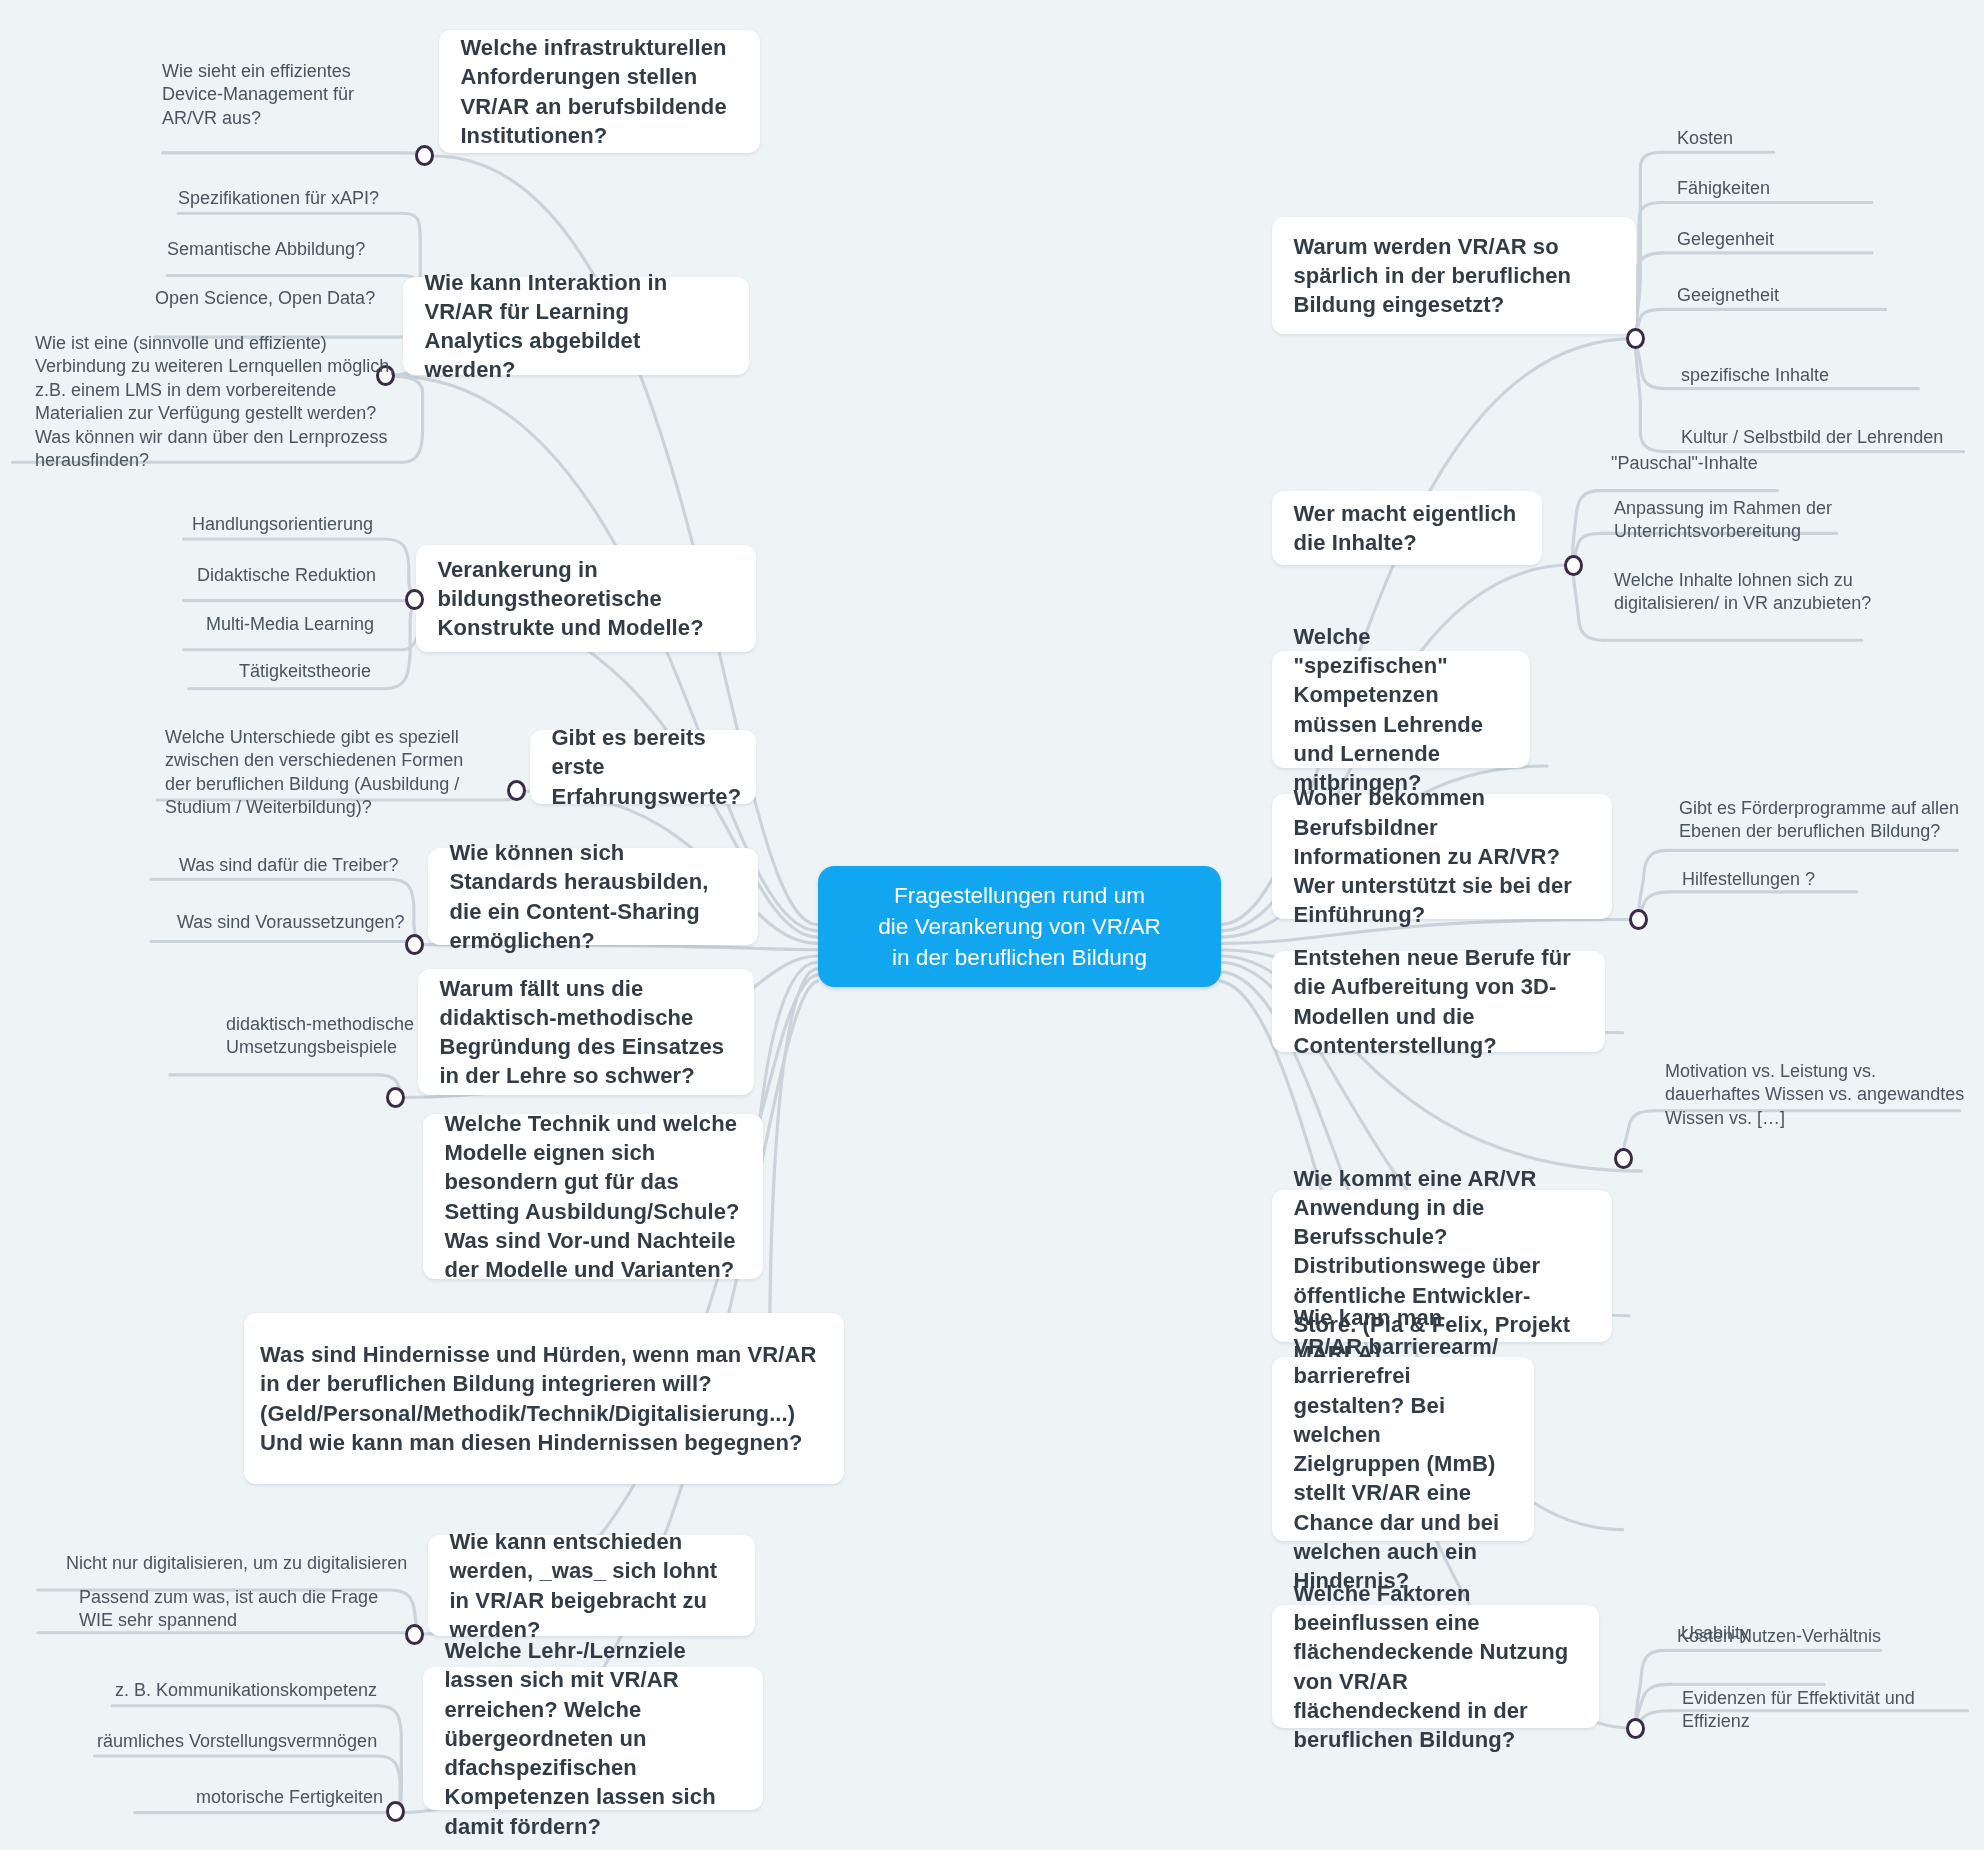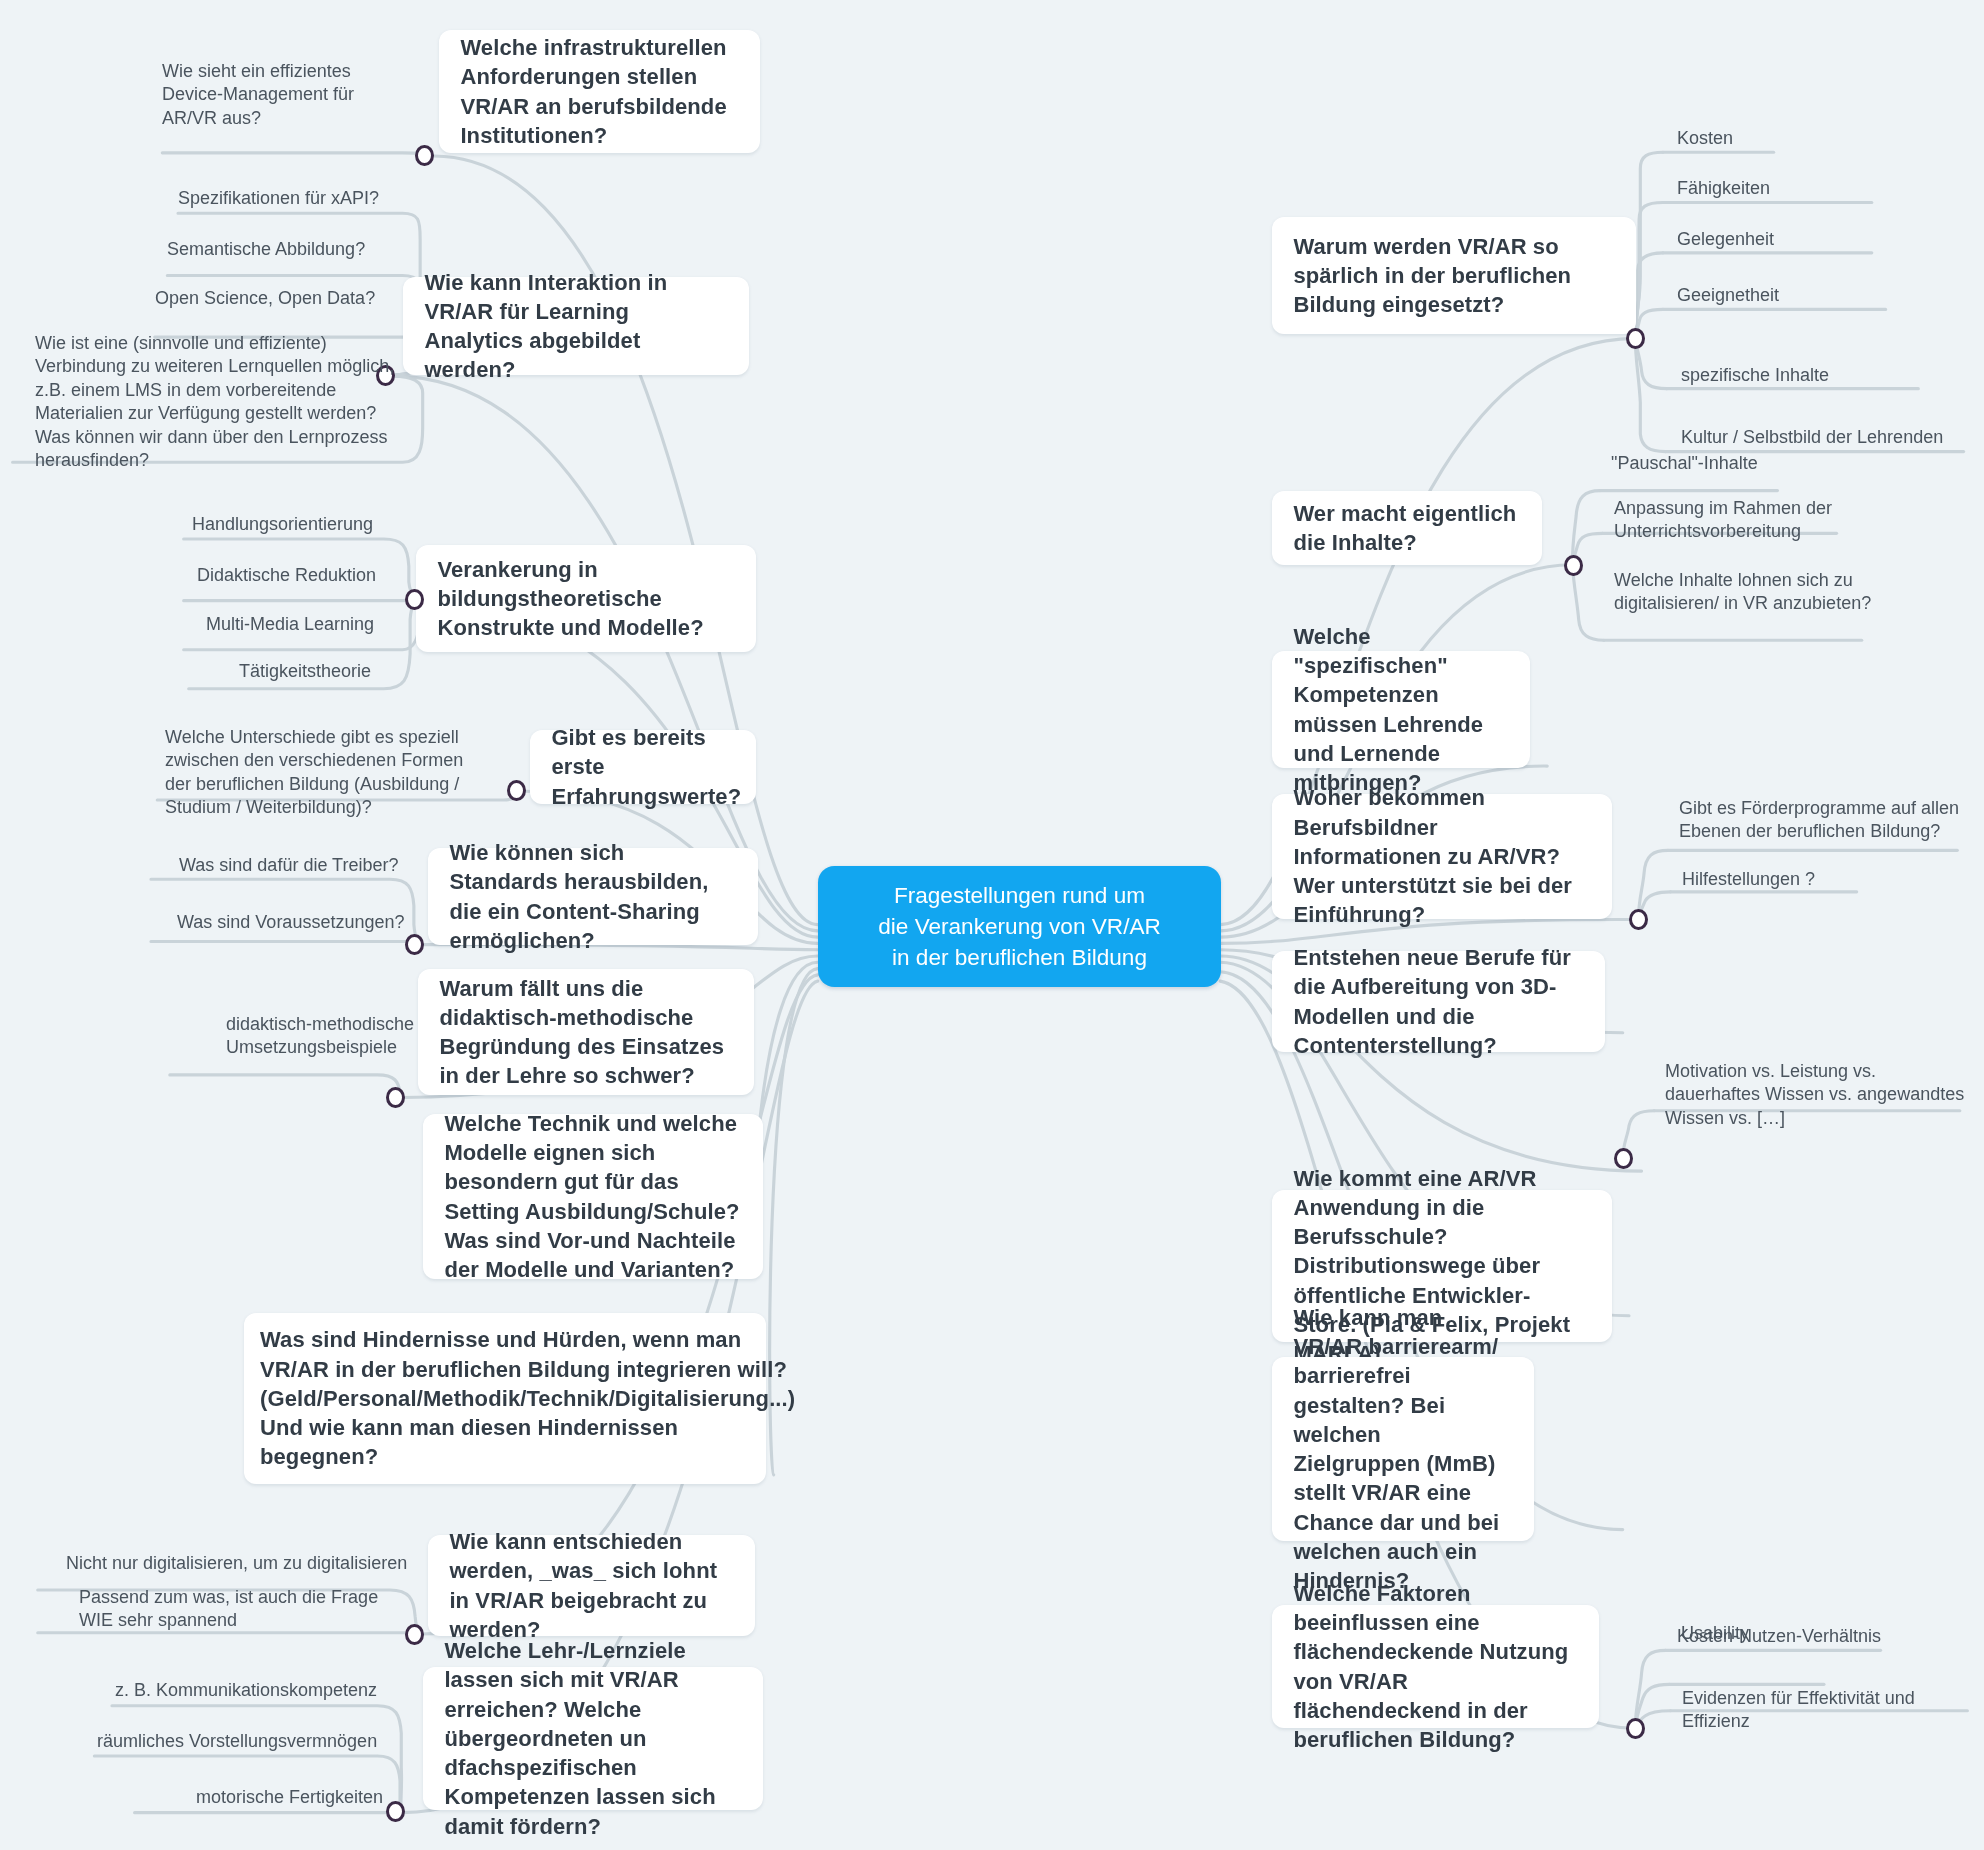--- a/index.html
+++ b/index.html
@@ -183,21 +183,21 @@
 
   <div class="node" style="left:418px;top:969px;width:336px;height:126px;">
     <div class="txt">Warum fällt uns die didaktisch-methodische Begründung des Einsatzes in der Lehre so schwer?</div>
   </div>
   <div class="dot" style="left:386px;top:1087px;"></div>
 
   <div class="node" style="left:423px;top:1114px;width:340px;height:165px;">
     <div class="txt">Welche Technik und welche Modelle eignen sich besondern gut für das Setting Ausbildung/Schule? Was sind Vor-und Nachteile der Modelle und Varianten?</div>
   </div>
 
-  <div class="node" style="left:244px;top:1313px;width:522px;height:171px;padding-left:16px;">
+  <div class="node" style="left:244px;top:1313px;width:600px;height:171px;padding-left:16px;">
     <div class="txt">Was sind Hindernisse und Hürden, wenn man VR/AR in der beruflichen Bildung integrieren will? (Geld/Personal/Methodik/Technik/Digitalisierung...) Und wie kann man diesen Hindernissen begegnen?</div>
   </div>
 
   <div class="node" style="left:428px;top:1535px;width:327px;height:101px;">
     <div class="txt">Wie kann entschieden werden, _was_ sich lohnt in VR/AR beigebracht zu werden?</div>
   </div>
   <div class="dot" style="left:405px;top:1624px;"></div>
 
   <div class="node" style="left:423px;top:1667px;width:340px;height:143px;">
     <div class="txt">Welche Lehr-/Lernziele lassen sich mit VR/AR erreichen? Welche übergeordneten un dfachspezifischen Kompetenzen lassen sich damit fördern?</div>

